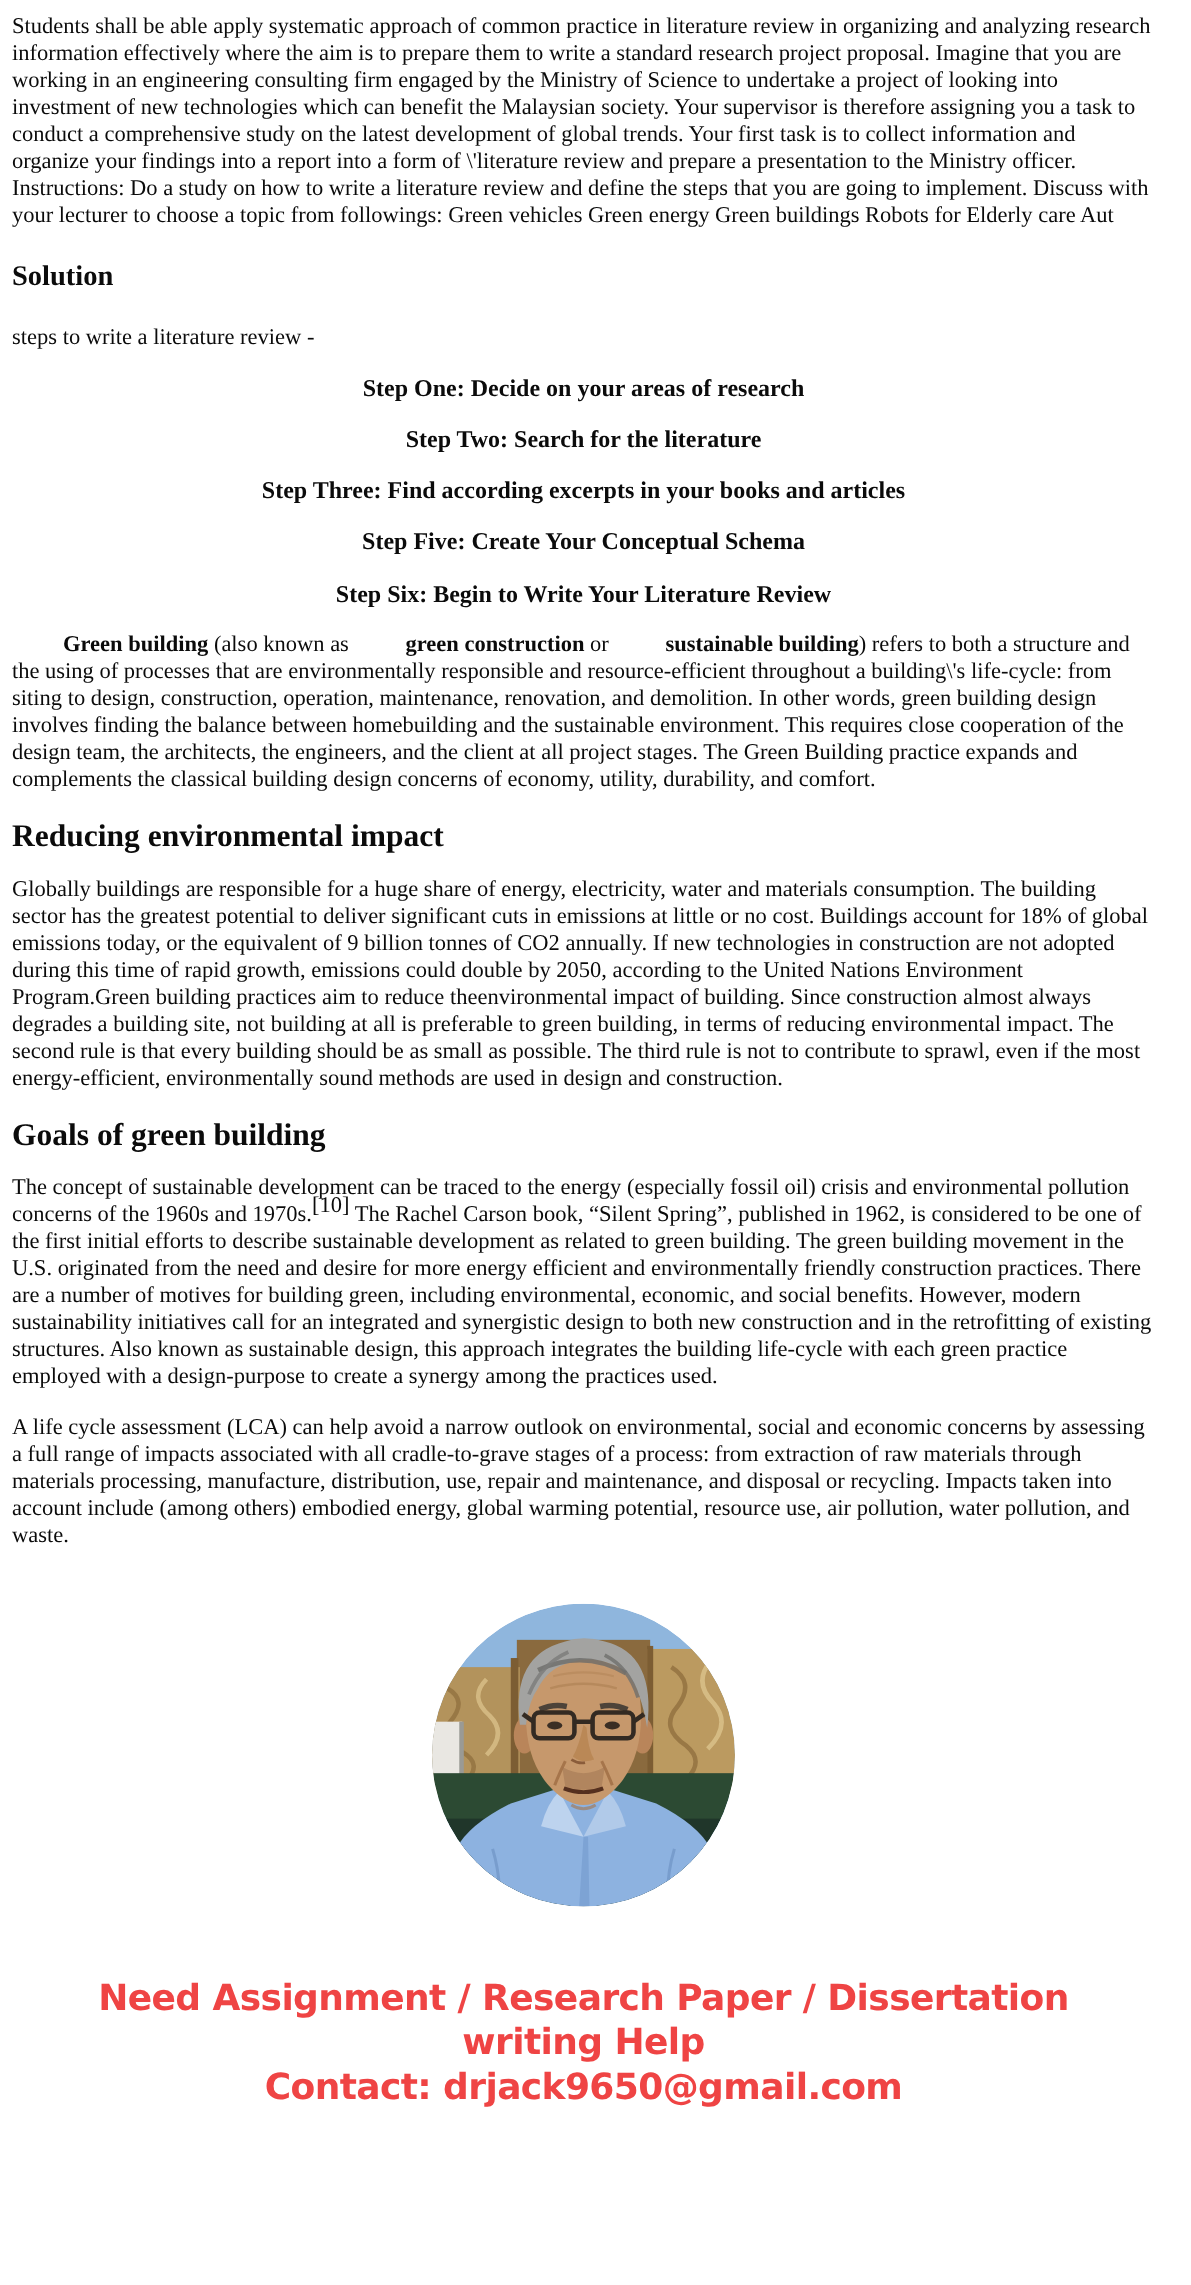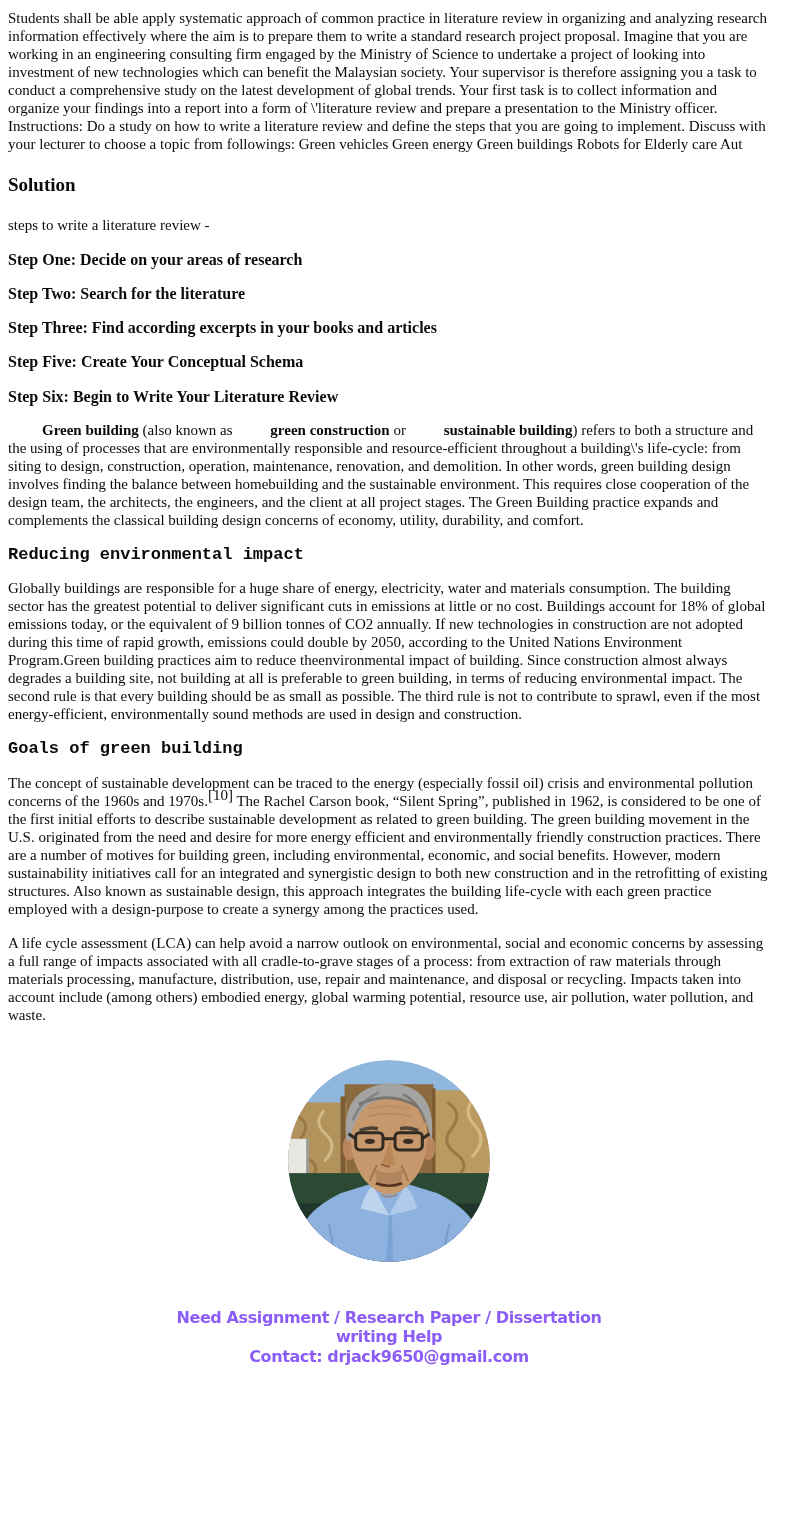--- a/index.html
+++ b/index.html
@@ -9,30 +9,31 @@
     font-family: "Liberation Serif", serif;
     font-size: 15px;
     line-height: 1.2;
   }
   .page { padding: 9px 24px 0 8px; }
   p { margin: 0 0 16px 0; }
   .step {
     font-weight: bold;
     font-size: 16px;
     margin: 0 0 15px 0;
+    text-align: center;
   }
   h2.solution-heading {
     font-family: "Liberation Serif", serif;
     font-size: 19px;
     font-weight: bold;
     margin: 21px 0 19px 0;
   }
   h3.section-heading {
-    font-family: Liberation Mono, monospace;
-    font-size: 17px;
+    font-family: Liberation Serif, serif;
+    font-size: 21px;
     font-weight: bold;
     margin: 16px 0 14px 0;
   }
   .bold { font-weight: bold; margin-left: 34px; }
   sup.cite {
     font-size: 15px;
     line-height: 0;
     vertical-align: super;
   }
   .photo-wrap {
@@ -45,24 +46,24 @@
     height: 202px;
     border-radius: 50%;
     overflow: hidden;
   }
   .footer {
     margin-top: 42px;
     padding-bottom: 31px;
     text-align: center;
     font-family: "DejaVu Sans", sans-serif;
     font-weight: bold;
-    font-size: 16px;
+    font-size: 24px;
     line-height: 1.22;
     letter-spacing: -0.4px;
-    color: #8b5cf6;
+    color: #ef4444;
   }
   .footer div { white-space: nowrap; }
 </style>
 </head>
 <body>
 
 <div class="page">
 
   <p>Students shall be able apply systematic approach of common practice in literature review in organizing and analyzing research information effectively where the aim is to prepare them to write a standard research project proposal. Imagine that you are working in an engineering consulting firm engaged by the Ministry of Science to undertake a project of looking into investment of new technologies which can benefit the Malaysian society. Your supervisor is therefore assigning you a task to conduct a comprehensive study on the latest development of global trends. Your first task is to collect information and organize your findings into a report into a form of \'literature review and prepare a presentation to the Ministry officer. Instructions: Do a study on how to write a literature review and define the steps that you are going to implement. Discuss with your lecturer to choose a topic from followings: Green vehicles Green energy Green buildings Robots for Elderly care Aut</p>
 

